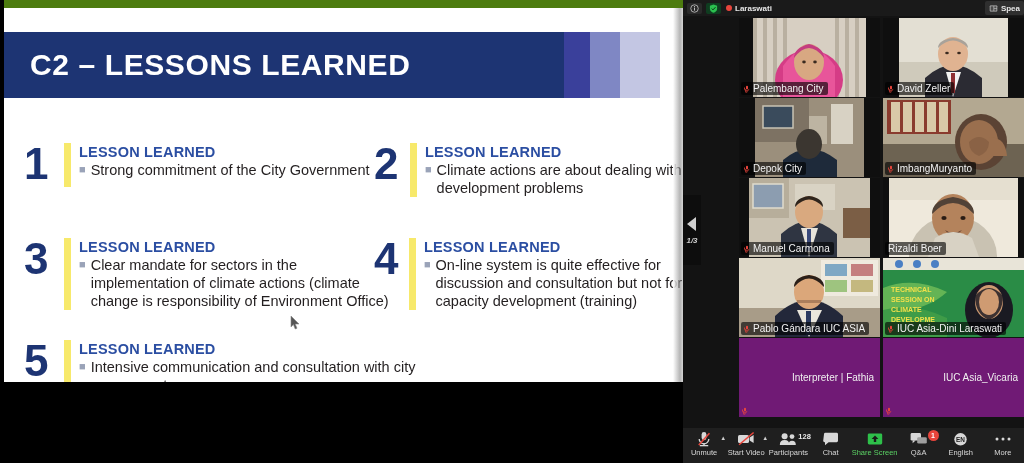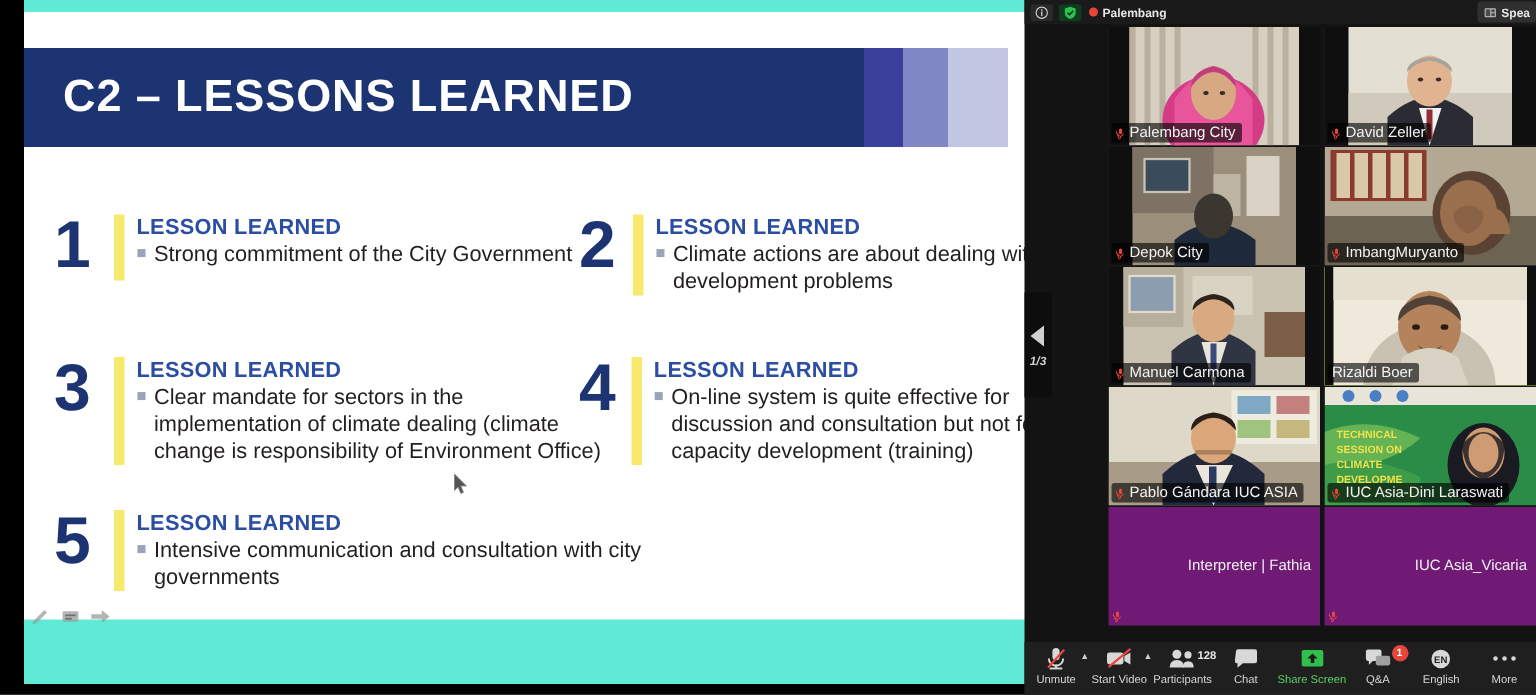--- a/index.html
+++ b/index.html
@@ -6,22 +6,22 @@
   html, body {
     width: 1024px; height: 463px;
     overflow: hidden;
     background: #000;
     font-family: "Liberation Sans", sans-serif;
   }
   #app { position: relative; width: 1024px; height: 463px; background: #000; }
 
   
   #share-area {
-    position: absolute; left: 16px; top: 0; width: 683px; height: 456px;
-    background: #5eead4; overflow: hidden;
+    position: absolute; left: 4px; top: 0; width: 683px; height: 382px;
+    background: #4d7c0f; overflow: hidden;
   }
   #slide-canvas {
     position: absolute; left: 0; top: 8px; width: 683px; height: 405px;
     background: #ffffff;
   }
   #slide-shadow {
     position: absolute; right: 0; top: 8px; width: 14px; height: 405px;
     background: linear-gradient(to right, rgba(255,255,255,1), rgba(120,120,120,0.55), rgba(0,0,0,0.0));
     pointer-events: none;
   }
@@ -243,21 +243,21 @@
           </div>
         </div>
 
         <div class="lesson" id="L3">
           <div class="lesson-num">3</div>
           <div class="lesson-bar"></div>
           <div class="lesson-body">
             <div class="lesson-head">LESSON LEARNED</div>
             <div class="lesson-bullet">
               <span class="dot">■</span>
-              <span class="txt">Clear mandate for sectors in the implementation of climate dealing (climate change is responsibility of Environment Office)</span>
+              <span class="txt">Clear mandate for sectors in the implementation of climate actions (climate change is responsibility of Environment Office)</span>
             </div>
           </div>
         </div>
 
         <div class="lesson" id="L4">
           <div class="lesson-num">4</div>
           <div class="lesson-bar"></div>
           <div class="lesson-body">
             <div class="lesson-head">LESSON LEARNED</div>
             <div class="lesson-bullet">
@@ -315,21 +315,21 @@
         </svg>
       </div>
       <div class="chip" style="background:#0f3d20;">
         <svg width="9" height="9" viewBox="0 0 12 12">
           <path d="M6 0.6 L10.8 2.2 L10.8 6.2 C10.8 9 8.6 10.8 6 11.5 C3.4 10.8 1.2 9 1.2 6.2 L1.2 2.2 Z" fill="#2bc04f"></path>
           <path d="M3.6 6.1 L5.3 7.8 L8.6 4.3" fill="none" stroke="#0a2d14" stroke-width="1.3"></path>
         </svg>
       </div>
       <div id="rec-chip">
         <div id="rec-dot"></div>
-        <span id="rec-label">Palembang</span>
+        <span id="rec-label">Laraswati</span>
       </div>
       <div id="view-btn">
         <svg width="9" height="9" viewBox="0 0 12 12">
           <rect x="1" y="2" width="10" height="8" rx="1" fill="#bdbdbd"></rect>
           <rect x="2" y="3" width="4" height="6" fill="#4a4a4a"></rect>
           <rect x="7" y="3" width="3" height="2.6" fill="#4a4a4a"></rect>
           <rect x="7" y="6.4" width="3" height="2.6" fill="#4a4a4a"></rect>
         </svg>
         <span>Spea</span>
       </div>

